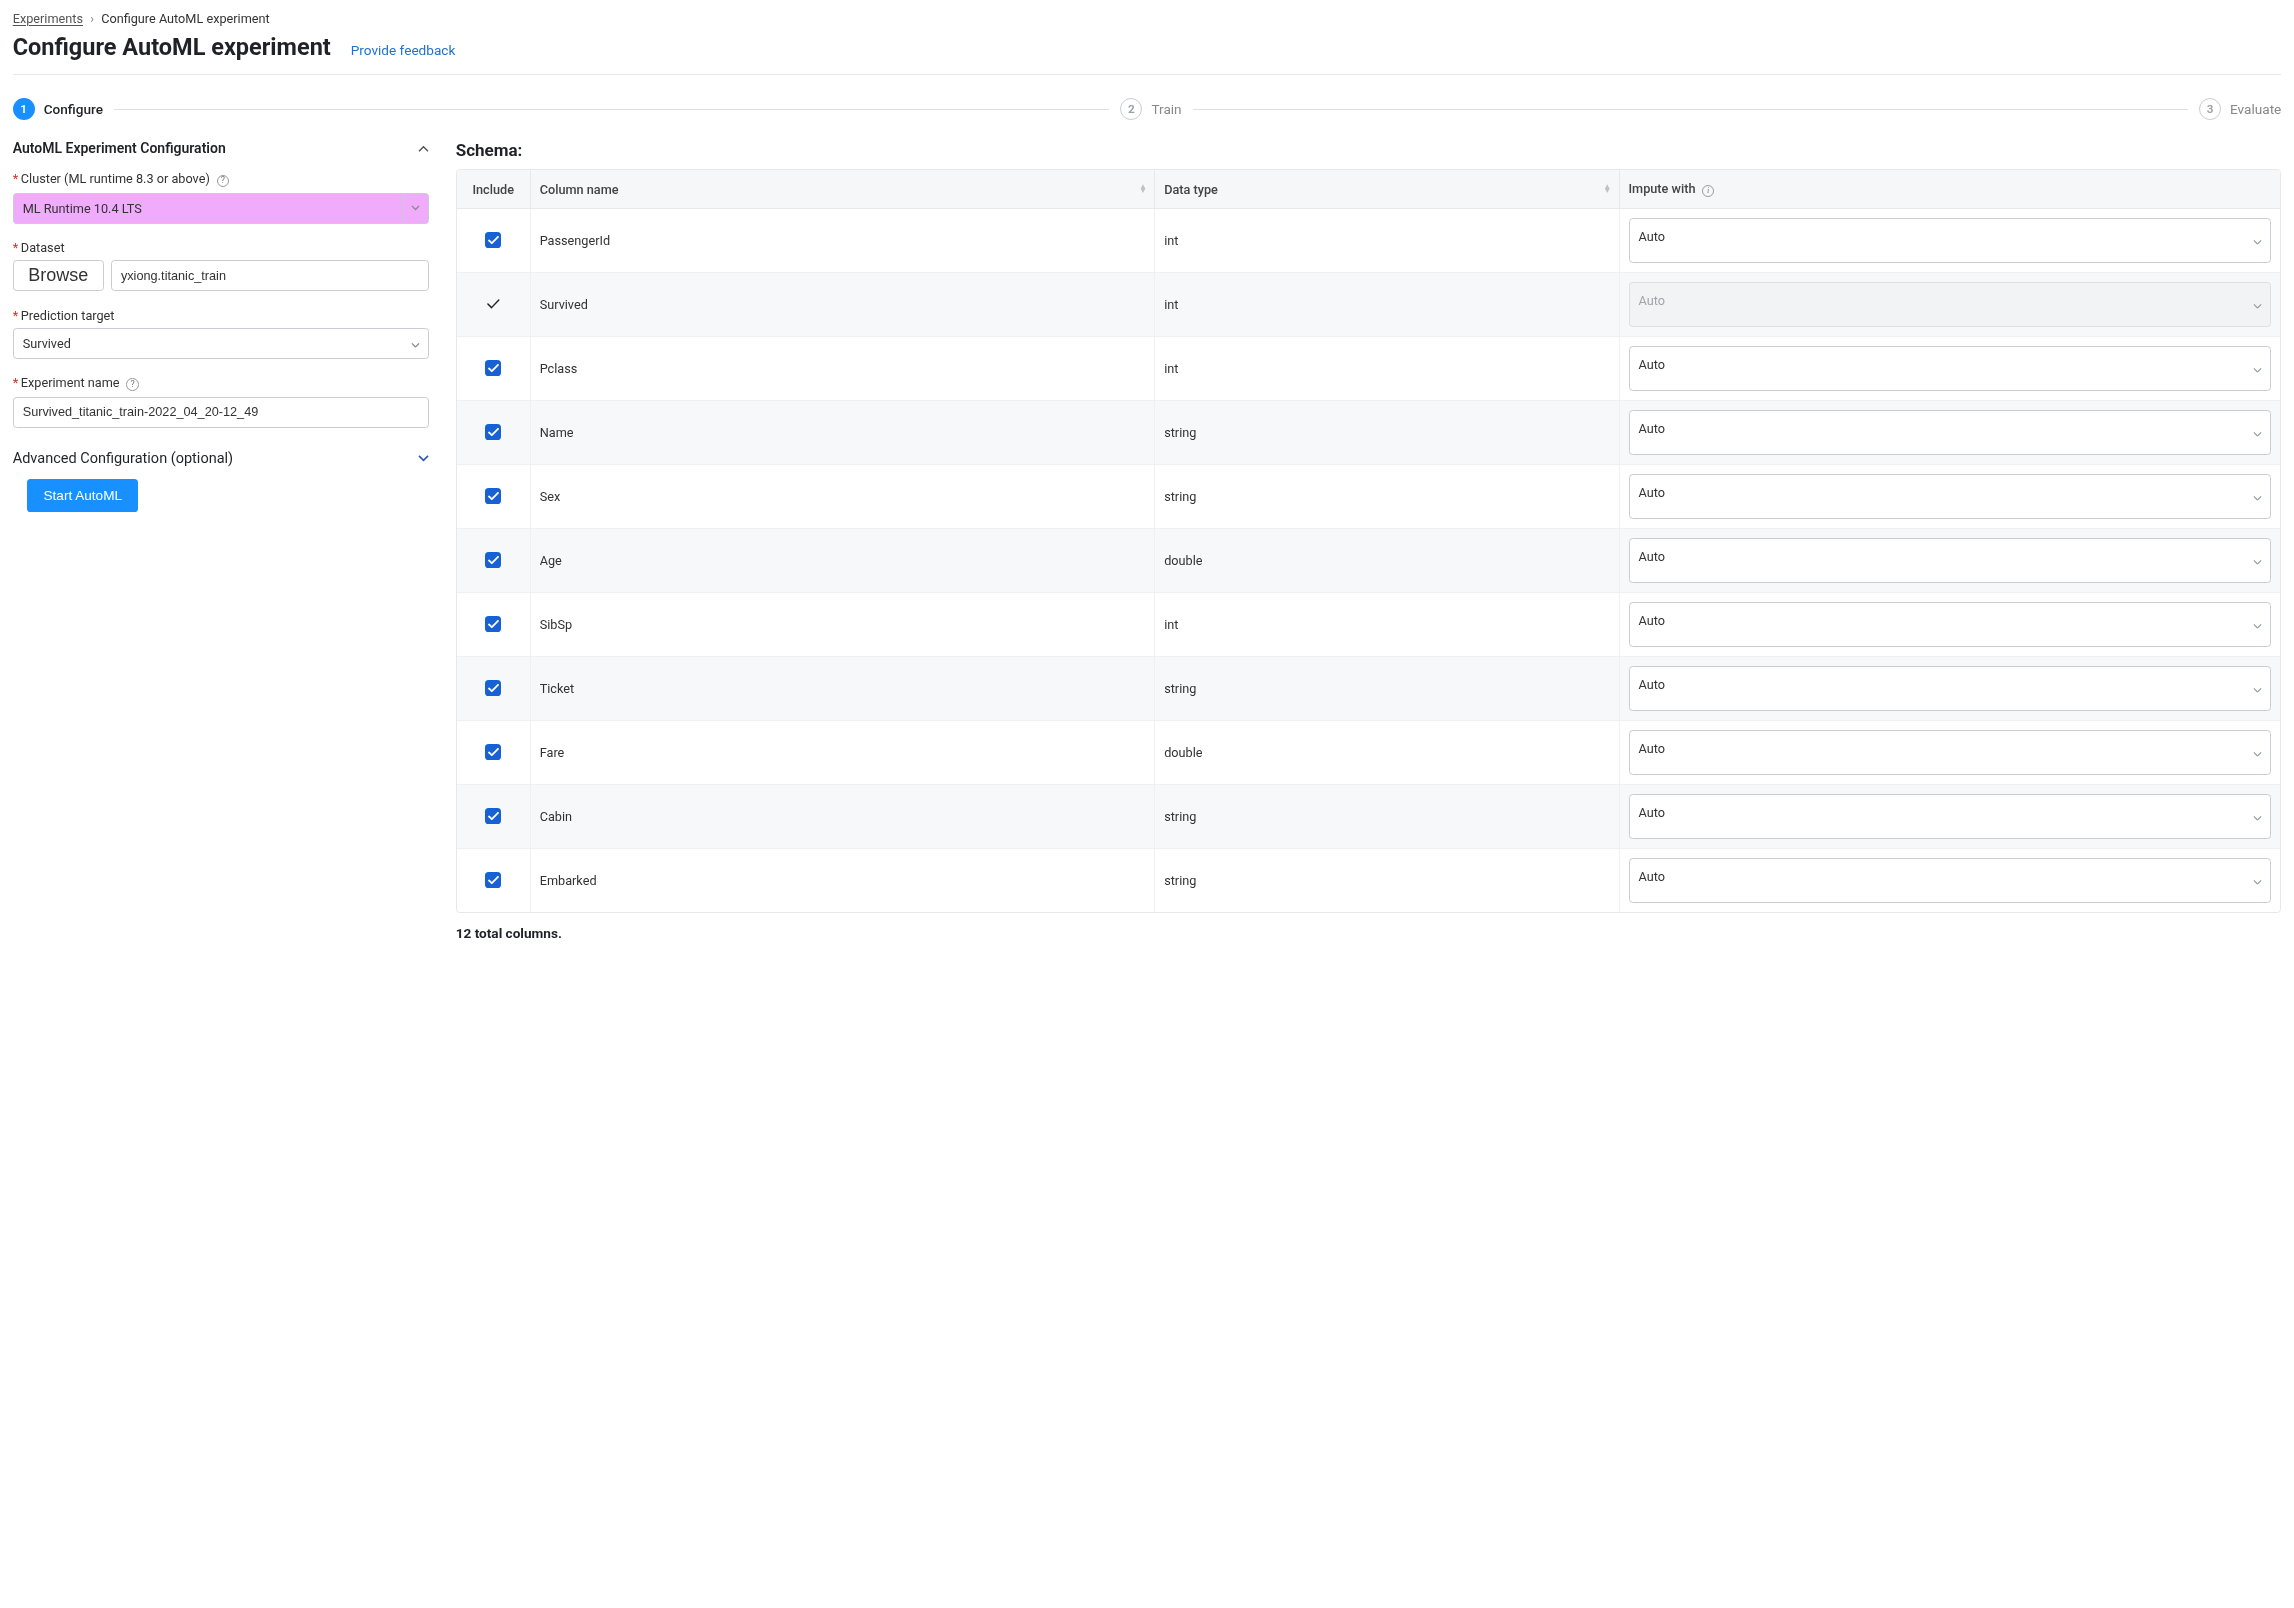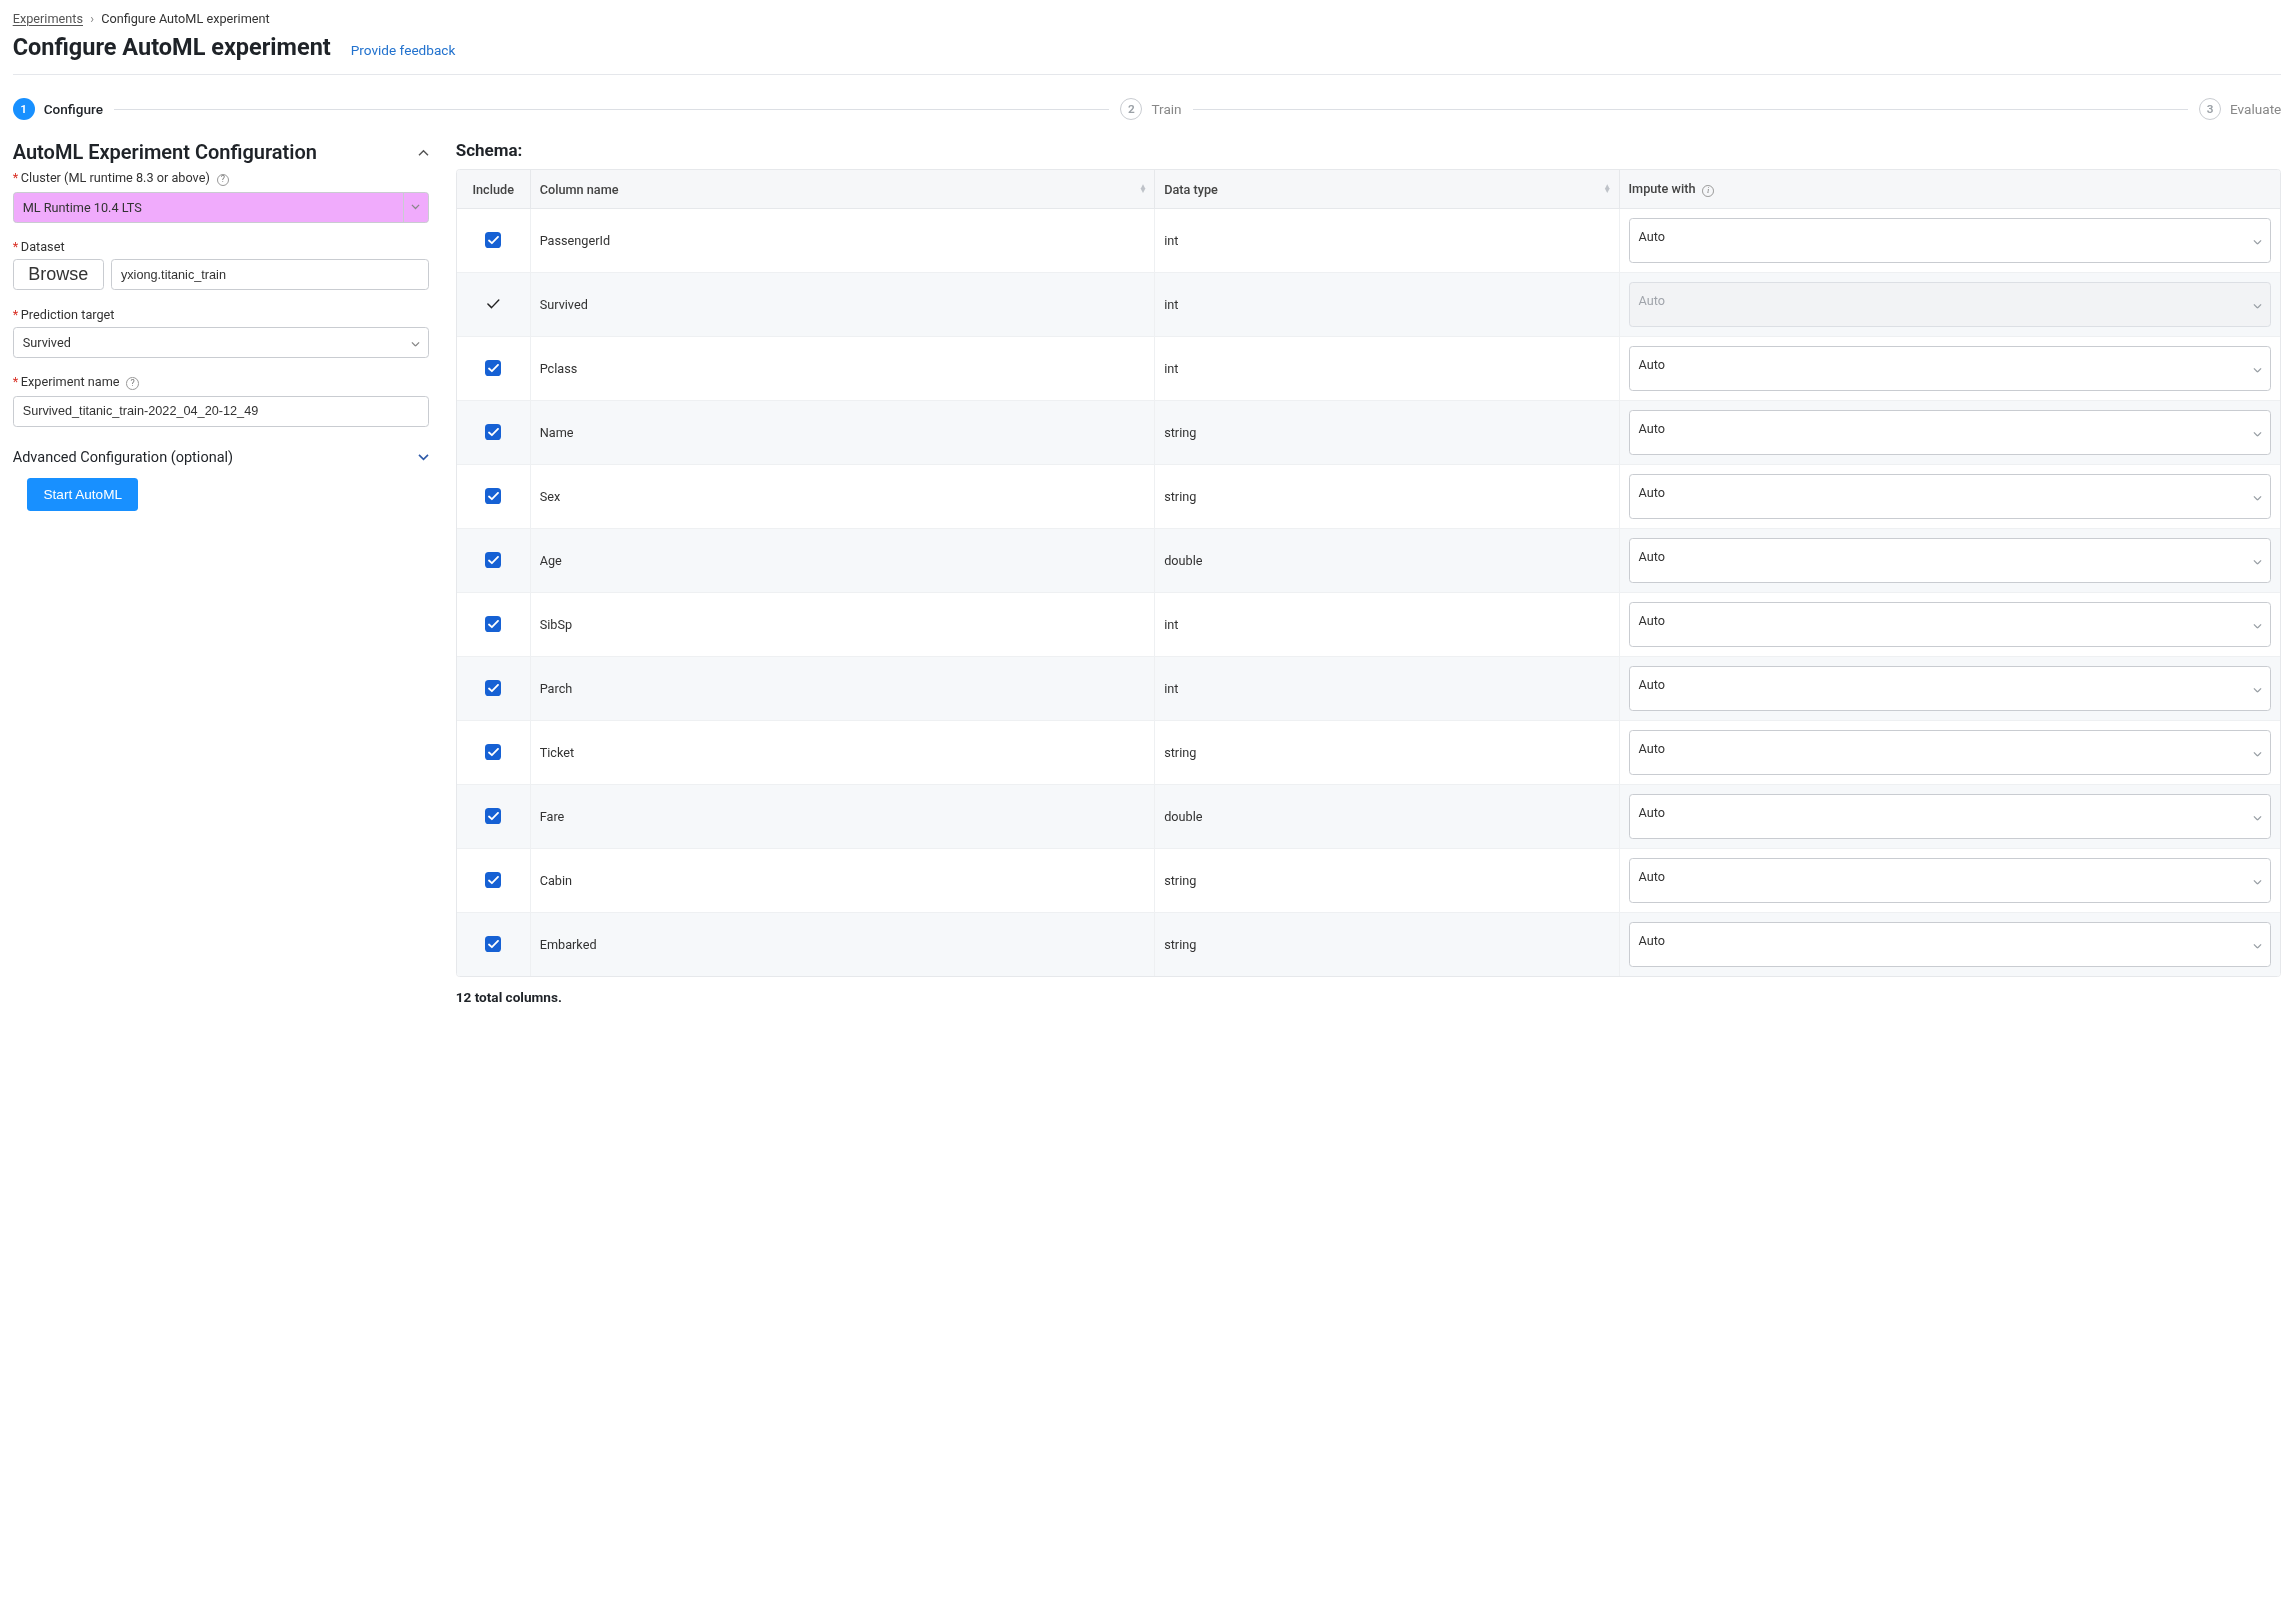--- a/index.html
+++ b/index.html
@@ -36,21 +36,21 @@
   .step-line { flex:1; height:0.9px; background:#dcdfe4; }
 
   
   .layout { display:flex; gap:27px; }
   .left-col { width: 416px; flex-shrink:0; }
   .right-col { flex:1; min-width:0; }
 
   
   .section-header {
     display:flex; align-items:center; justify-content:space-between;
-    font-size:20px; font-weight:600; margin-bottom:6px; cursor:pointer;
+    font-size:14px; font-weight:600; margin-bottom:15px; cursor:pointer;
     color:#1f2328;
   }
   .section-header .chev-icon { color:#666; font-size:11.8px; }
 
   
   .field { margin-bottom:16.3px; }
   .field-label { display:block; font-size:12.7px; margin-bottom:5.4px; color:#333; }
   .req { color:#d93025; margin-right:2.7px; }
   .help-icon {
     display:inline-flex; align-items:center; justify-content:center;
@@ -407,37 +407,20 @@
                   </svg></span>
               </div>
             </td>
           </tr>
           <tr>
             <td class="include-cell"><span class="chk">
                 <svg width="11" height="9" viewBox="0 0 12 10">
                   <path d="M1 5 L4.2 8 L11 1" fill="none" stroke="#fff" stroke-width="2" stroke-linecap="round" stroke-linejoin="round"></path>
                 </svg>
               </span></td>
-            <td>Parch</td>
-            <td>int</td>
-            <td>
-              <div class="impute-select">
-                <span>Auto</span>
-                <span class="caret"><svg width="9" height="5.4" viewBox="0 0 10 6">
-                    <path d="M1 1 L5 5 L9 1" fill="none" stroke="#9aa0a6" stroke-width="1.4"></path>
-                  </svg></span>
-              </div>
-            </td>
-          </tr>
-          <tr>
-            <td class="include-cell"><span class="chk">
-                <svg width="11" height="9" viewBox="0 0 12 10">
-                  <path d="M1 5 L4.2 8 L11 1" fill="none" stroke="#fff" stroke-width="2" stroke-linecap="round" stroke-linejoin="round"></path>
-                </svg>
-              </span></td>
             <td>Ticket</td>
             <td>string</td>
             <td>
               <div class="impute-select">
                 <span>Auto</span>
                 <span class="caret"><svg width="9" height="5.4" viewBox="0 0 10 6">
                     <path d="M1 1 L5 5 L9 1" fill="none" stroke="#9aa0a6" stroke-width="1.4"></path>
                   </svg></span>
               </div>
             </td>

